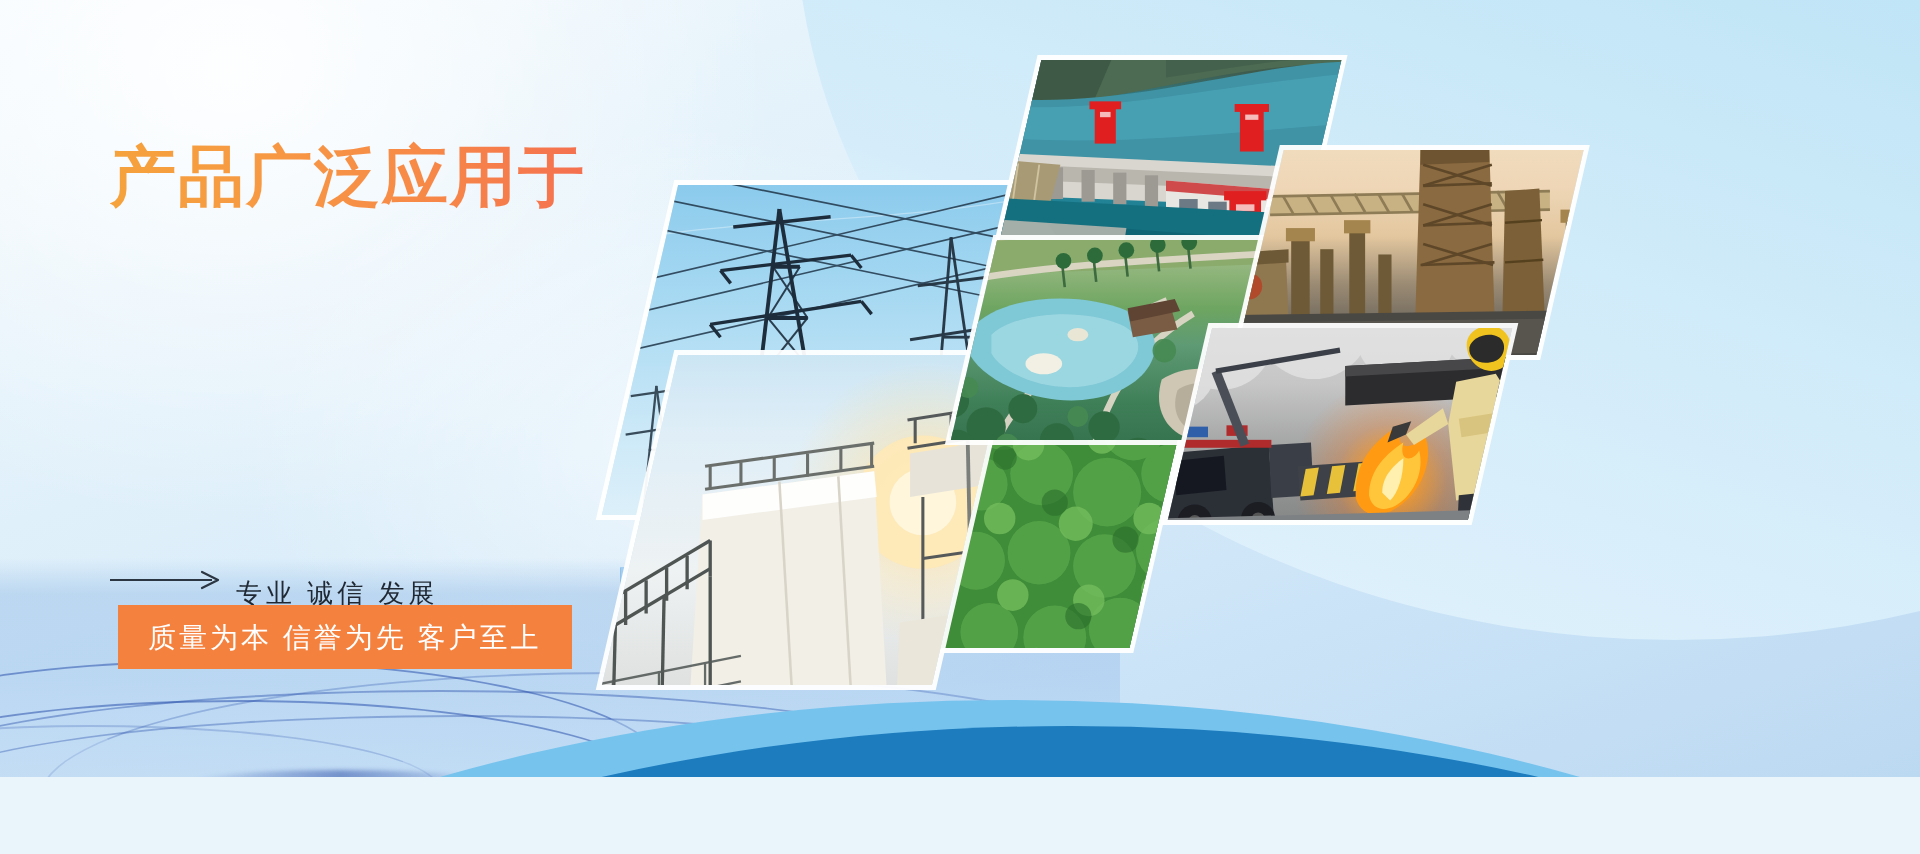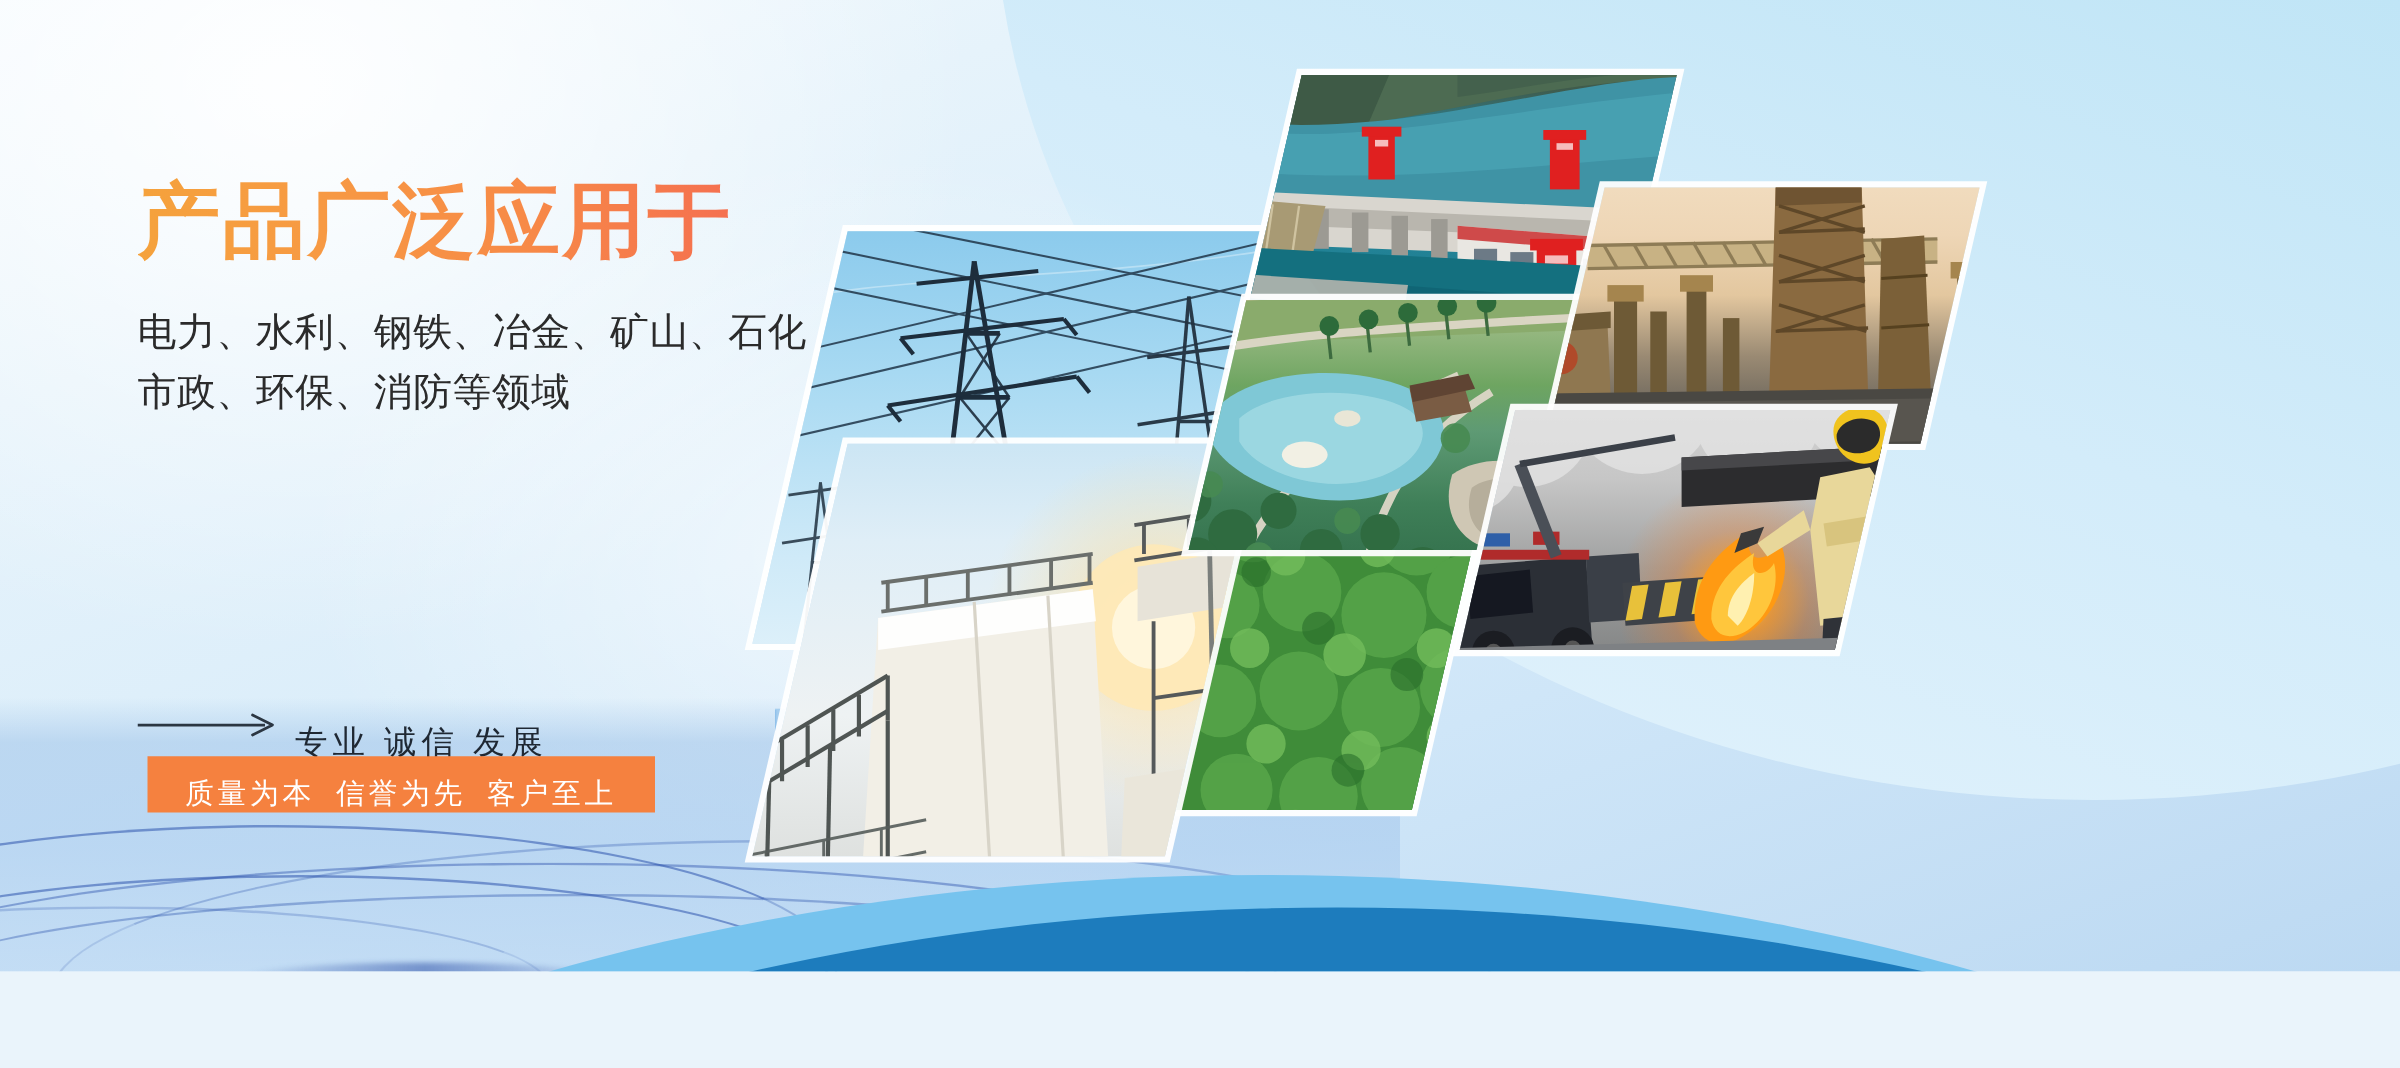--- a/index.html
+++ b/index.html
@@ -116,24 +116,23 @@
     display:flex; align-items:center; gap:14px;
   }
   .arrow { display:block; }
   .slogan-text {
     font-size:26px; color:#1f2833; letter-spacing:4px; white-space:nowrap;margin-top:28px;
   }
 
   .badge {
     position:absolute; left:118px; top:605px;
     background:#f5813f;
-    padding:14px 30px 0 30px;
-    color:#ffffff; font-size:23px; letter-spacing:3px;
+    padding:14px 30px 12px 30px;
+    color:#ffffff; font-size:28px; letter-spacing:3px;
     white-space:nowrap;
-    font-family:Liberation Mono, monospace;
   }
 
   
   .collage { position:absolute; left:620px; top:0; width:1300px; height:700px; }
 
   .tile {
     position:absolute;
     transform:skewX(-13deg);
     overflow:hidden;
     box-shadow:0 0 0 5px rgba(255,255,255,.95);
@@ -673,24 +672,20 @@
 
           <path d="M0,168 L300,160 L300,192 L0,192 Z" fill="#7e8184"></path>
           <path d="M0,176 L300,170 L300,192 L0,192 Z" fill="#6f7275" opacity=".8"></path>
         </svg>
       </div>
     </div>
   </div>
 
   <div class="copy">
     <div class="headline">产品广泛应用于</div>
-    <div class="sub">
-      <div class="sub-line">电力、水利、钢铁、冶金、矿山、石化</div>
-      <div class="sub-line">市政、环保、消防等领域</div>
-    </div>
   </div>
 
   <div class="slogan-row">
     <svg class="arrow" width="112" height="22" viewBox="0 0 112 22">
       <path d="M0,11 L102,11" stroke="#2b3642" stroke-width="2.2" fill="none"></path>
       <path d="M92,3 L108,11 L92,19" stroke="#2b3642" stroke-width="2.2" fill="none" stroke-linecap="round" stroke-linejoin="round"></path>
     </svg>
     <span class="slogan-text">专业  诚信  发展</span>
   </div>
 

